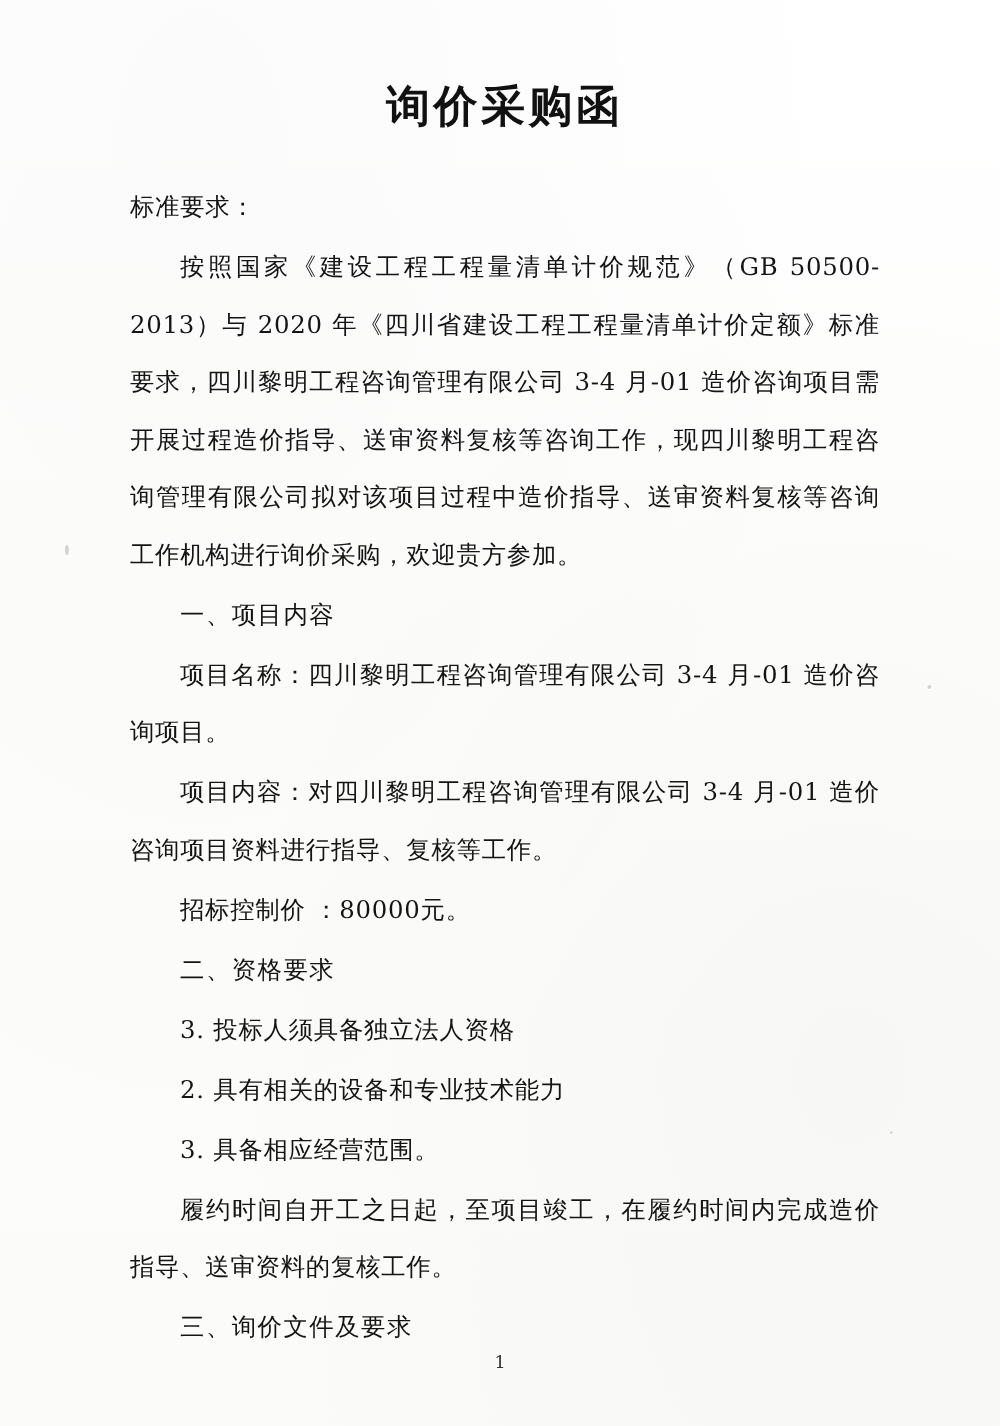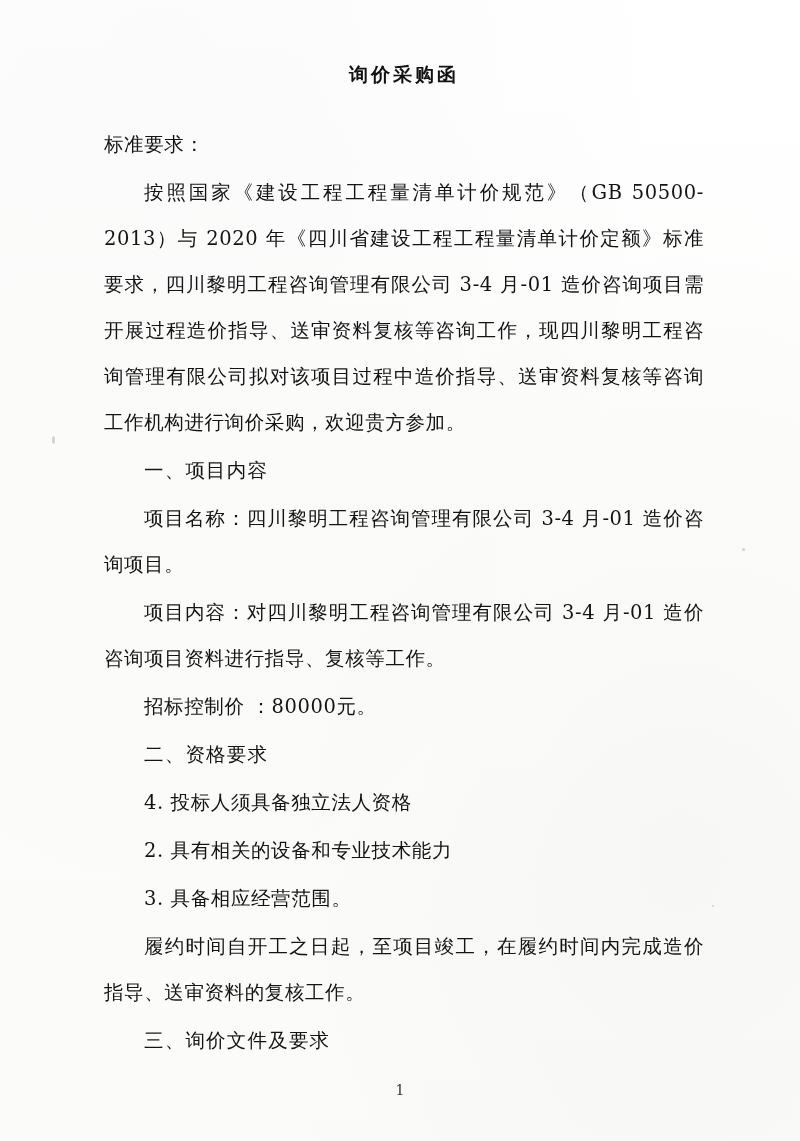--- a/index.html
+++ b/index.html
@@ -37,21 +37,21 @@
     pointer-events: none;
   }
   .content {
     position: absolute;
     left: 104px;
     top: 62px;
     width: 600px;
   }
   .doc-title {
     text-align: center;
-    font-size: 19px;
+    font-size: 35px;
     font-weight: bold;
     letter-spacing: 3px;
     margin: 0 0 34px 0;
     color: #111;
     font-family: Liberation Sans, sans-serif;
   }
   p.para {
     margin: 0 0 2px 0;
     font-size: 19.5px;
     line-height: 46px;
@@ -95,21 +95,21 @@
     <p class="para noindent">标准要求：</p>
 
     <p class="para indent">按照国家《建设工程工程量清单计价规范》（GB 50500-2013）与 2020 年《四川省建设工程工程量清单计价定额》标准要求，四川黎明工程咨询管理有限公司 3-4 月-01 造价咨询项目需开展过程造价指导、送审资料复核等咨询工作，现四川黎明工程咨询管理有限公司拟对该项目过程中造价指导、送审资料复核等咨询工作机构进行询价采购，欢迎贵方参加。</p>
 
     <p class="para heading">一、项目内容</p>
     <p class="para indent">项目名称：四川黎明工程咨询管理有限公司 3-4 月-01 造价咨询项目。</p>
     <p class="para indent">项目内容：对四川黎明工程咨询管理有限公司 3-4 月-01 造价咨询项目资料进行指导、复核等工作。</p>
     <p class="para indent">招标控制价 ：80000元。</p>
 
     <p class="para heading">二、资格要求</p>
-    <p class="para item">4. 投标人须具备独立法人资格</p>
+    <p class="para item">3. 投标人须具备独立法人资格</p>
     <p class="para item">2. 具有相关的设备和专业技术能力</p>
     <p class="para item">3. 具备相应经营范围。</p>
 
     <p class="para indent">履约时间自开工之日起，至项目竣工，在履约时间内完成造价指导、送审资料的复核工作。</p>
     <p class="para heading">三、询价文件及要求</p>
 
   </div>
 
   <div class="page-number">1</div>
 </div>

